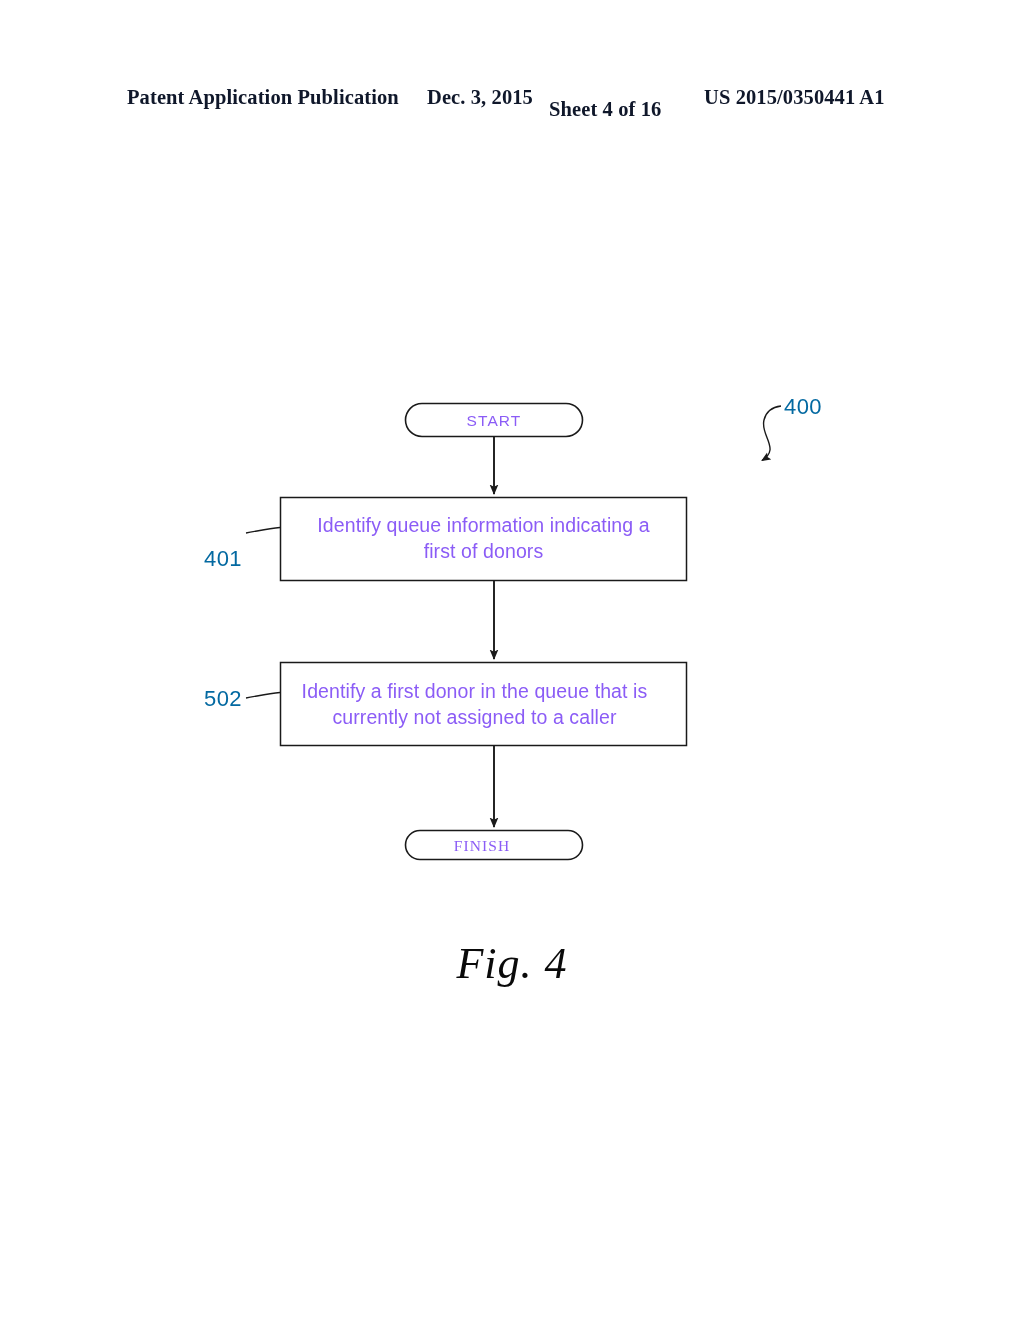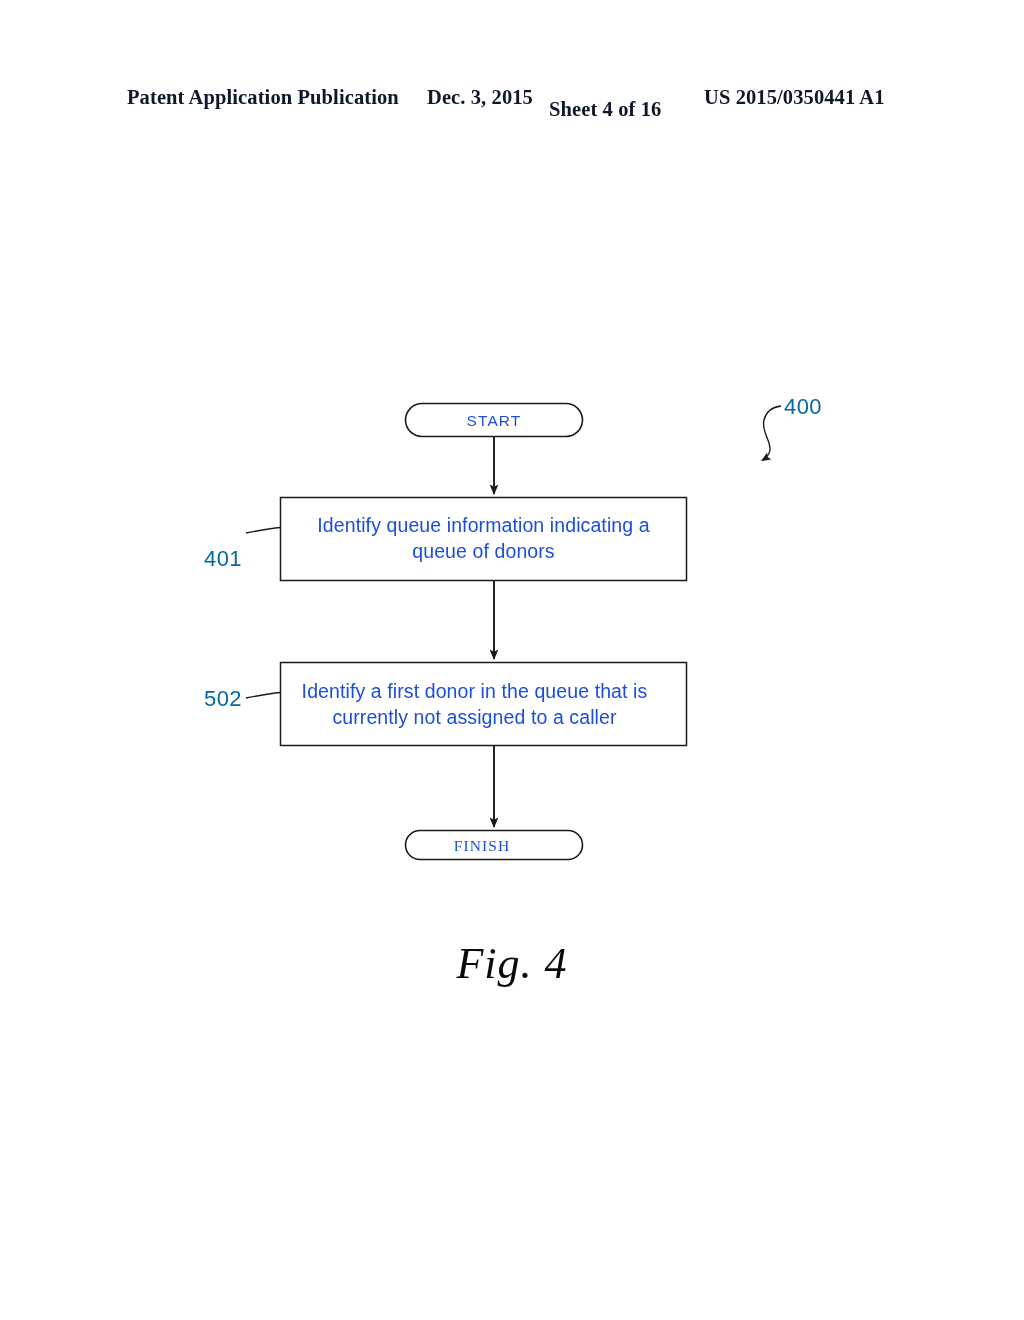--- a/index.html
+++ b/index.html
@@ -50,21 +50,21 @@
     position: absolute;
     left: 0;
     top: 0;
   }
 
   
   .node-label {
     position: absolute;
     text-align: center;
     font-family: "Liberation Sans", "DejaVu Sans", sans-serif;
-    color: #1d4ed8;
+    color: #8b5cf6;
     white-space: nowrap;
   }
   .terminal-label {
     font-size: 15.5px;
     letter-spacing: 1.1px;
   }
   .process-label {
     font-size: 19.5px;
     line-height: 26px;
     letter-spacing: 0.1px;
@@ -136,21 +136,21 @@
 
     <path d="M781,406 C772,407 766,412 764,420
              C761,431 771,441 770,450
              C769.3,455 766,458 762,460.5" fill="none" stroke="#1a1a1a" stroke-width="1.4" marker-end="url(#arrowhead-small)"></path>
   </svg>
 
   <div class="node-label terminal-label" style="left:405px; top:412px; width:178px;">START</div>
 
   <div class="node-label process-label" style="left:292px; top:512px; width:383px;">
     <span>Identify queue information indicating a</span><br>
-    <span>queue of donors</span>
+    <span>first of donors</span>
   </div>
 
   <div class="node-label process-label" style="left:283px; top:678px; width:383px;">
     <span>Identify a first donor in the queue that is</span><br>
     <span>currently not assigned to a caller</span>
   </div>
 
   <div class="node-label terminal-label" style="left:405px; top:837px; width:154px;font-family:Liberation Serif, serif;">FINISH</div>
 
   <div class="ref-label" style="left:204px; top:546px;">401</div>

